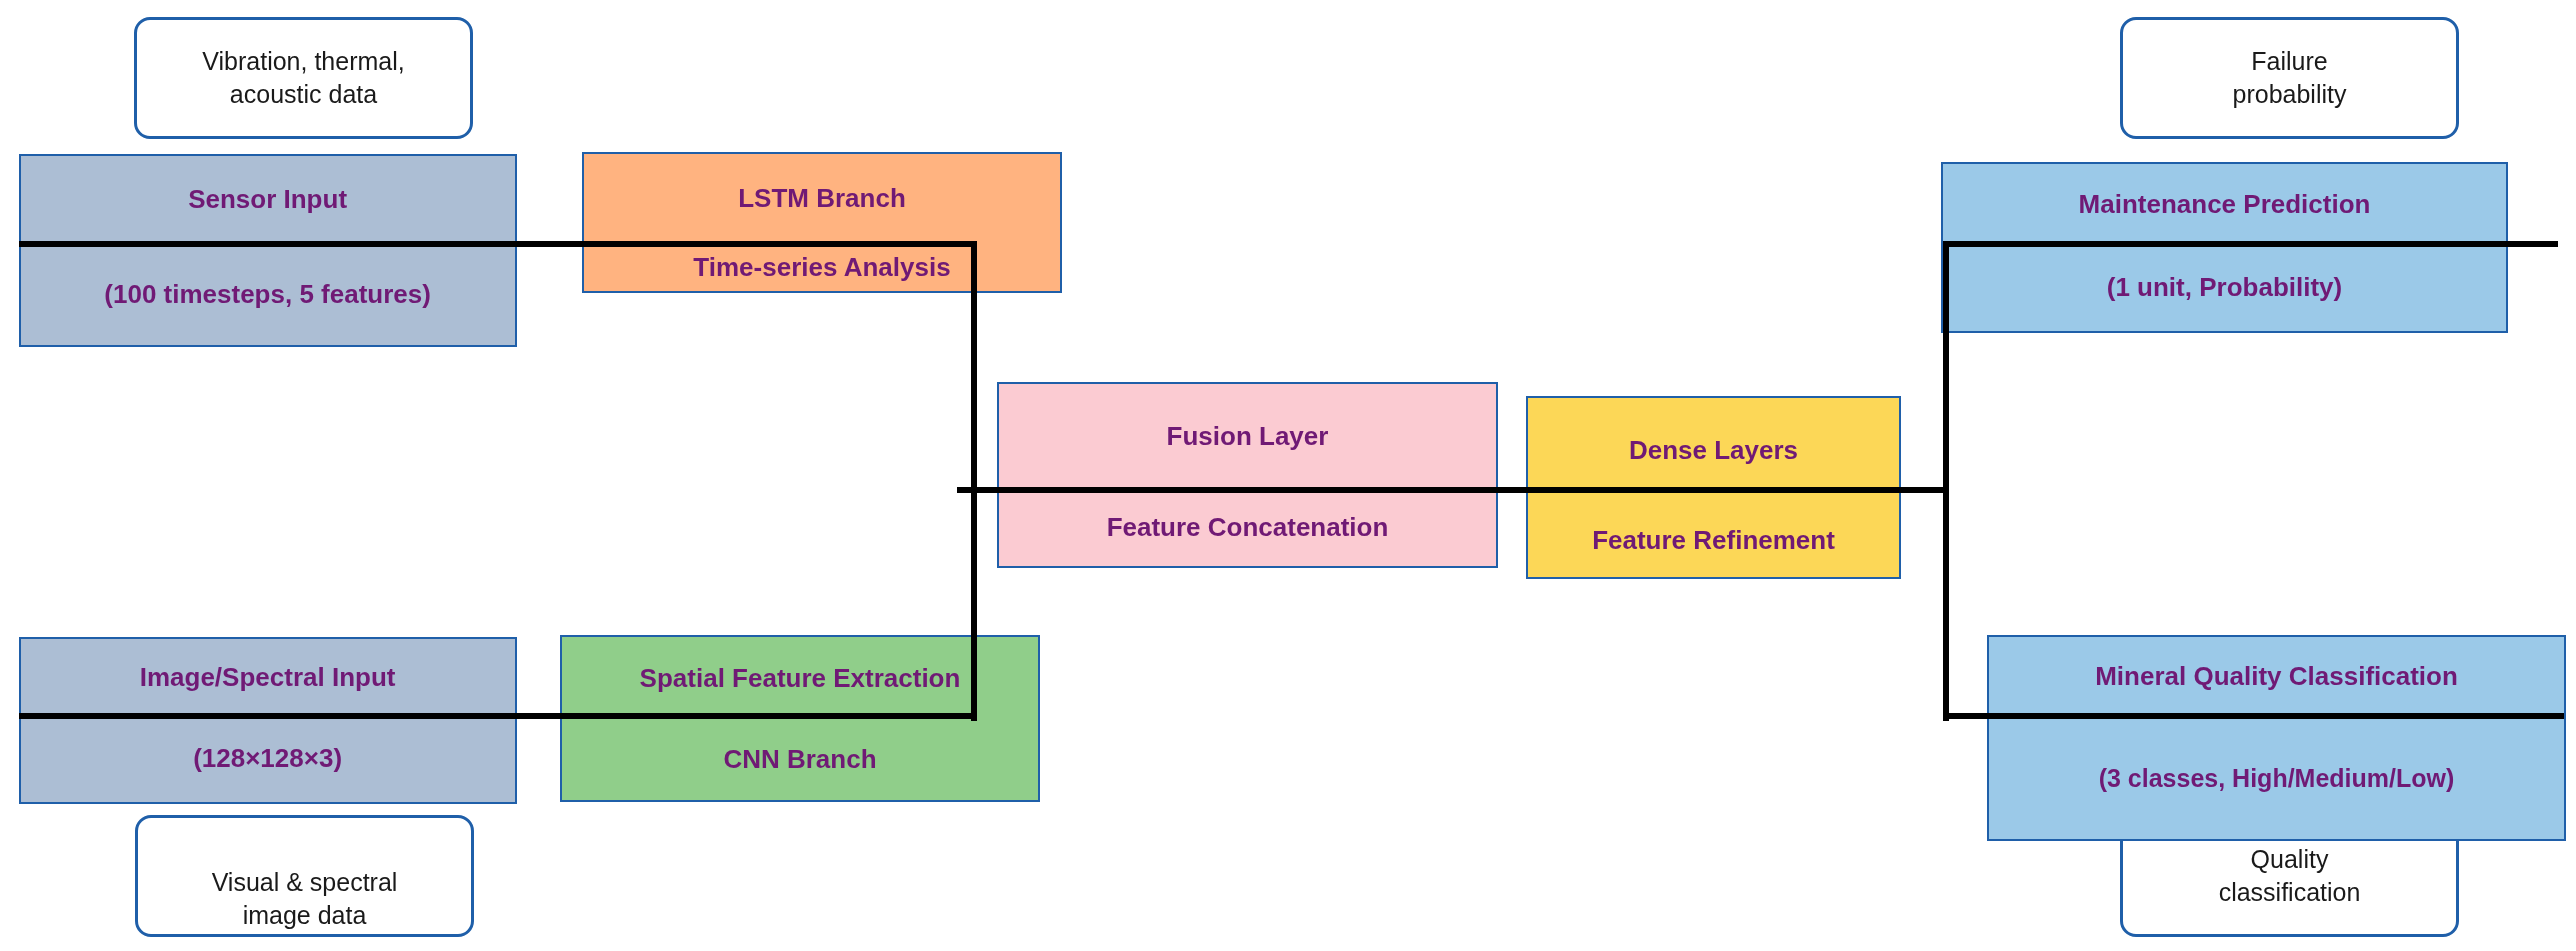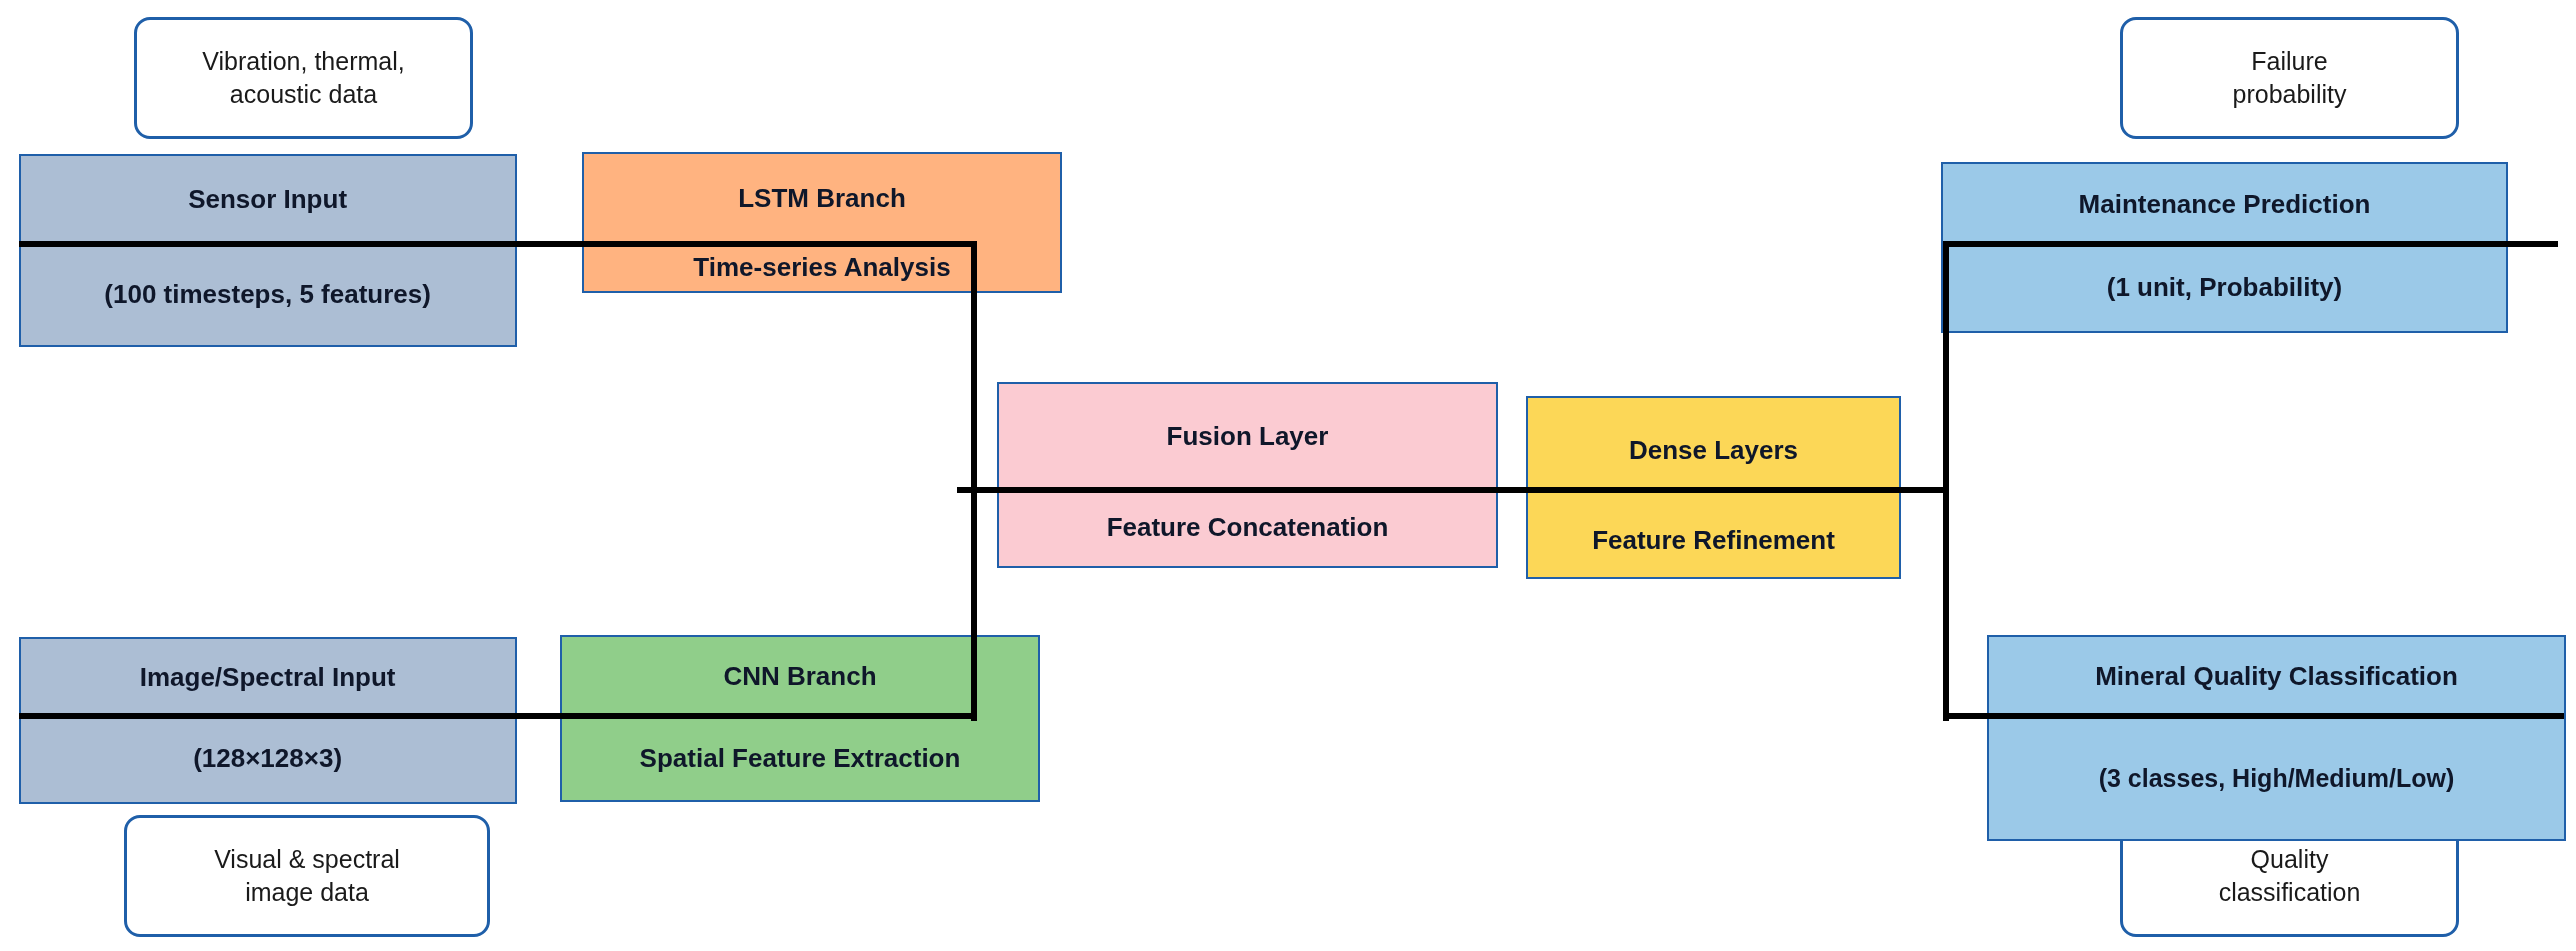--- a/index.html
+++ b/index.html
@@ -19,21 +19,21 @@
     flex-direction:column;
     overflow:hidden;
   }
   .node .cell{
     flex:1 1 0;
     display:flex;
     align-items:center;
     justify-content:center;
     text-align:center;
     font-weight:bold;
-    color:#0f172a;
+    color:#701a75;
     line-height:1.05;
     padding:0 12px;
     box-sizing:border-box;
     white-space:nowrap;
   }
   .node .cell.top{align-items:center;}
   .node .cell.bot{align-items:center;}
 
   
   .fill-slate{background:#ACBED4;}
@@ -77,21 +77,21 @@
 
   <div class="line" style="left:1943px;top:241px;width:615px;height:5.6px;"></div>
 
   <div class="line" style="left:1943px;top:713px;width:621px;height:5.6px;"></div>
 
   <div class="note" style="left:134px;top:17px;width:339px;height:122px;font-size:25px;">
     <span style="white-space:pre-line;">Vibration, thermal,
 acoustic data</span>
   </div>
 
-  <div class="note" style="left:124px;top:815px;width:366px;height:122px;font-size:25px;">
+  <div class="note" style="left:135px;top:815px;width:339px;height:122px;font-size:25px;align-items:flex-end;">
     <span style="white-space:pre-line;">Visual &amp; spectral
 image data</span>
   </div>
 
   <div class="note" style="left:2120px;top:815px;width:339px;height:122px;font-size:25px;">
     <span style="white-space:pre-line;">Quality
 classification</span>
   </div>
 
   <div class="note" style="left:2120px;top:17px;width:339px;height:122px;font-size:25px;">
@@ -108,22 +108,22 @@
     <div class="cell top" style="font-size:26px;height:90px;flex:none;">LSTM Branch</div>
     <div class="cell bot" style="font-size:26px;">Time-series Analysis</div>
   </div>
 
   <div class="node fill-slate" style="left:18.6px;top:637px;width:498px;height:167px;">
     <div class="cell top" style="font-size:26px;height:77px;flex:none;">Image/Spectral Input</div>
     <div class="cell bot" style="font-size:26px;">(128×128×3)</div>
   </div>
 
   <div class="node fill-green" style="left:560px;top:635px;width:480px;height:167px;">
+    <div class="cell bot" style="font-size:26px;">Spatial Feature Extraction</div>
     <div class="cell top" style="font-size:26px;height:80px;flex:none;">CNN Branch</div>
-    <div class="cell bot" style="font-size:26px;">Spatial Feature Extraction</div>
   </div>
 
   <div class="node fill-pink" style="left:997px;top:382px;width:501px;height:186px;">
     <div class="cell top" style="font-size:26px;height:106px;flex:none;">Fusion Layer</div>
     <div class="cell bot" style="font-size:26px;">Feature Concatenation</div>
   </div>
 
   <div class="node fill-yellow" style="left:1526px;top:360px;width:375px;height:183px;margin-top:36px;">
     <div class="cell top" style="font-size:26px;height:106px;flex:none;">Dense Layers</div>
     <div class="cell bot" style="font-size:26px;">Feature Refinement</div>

